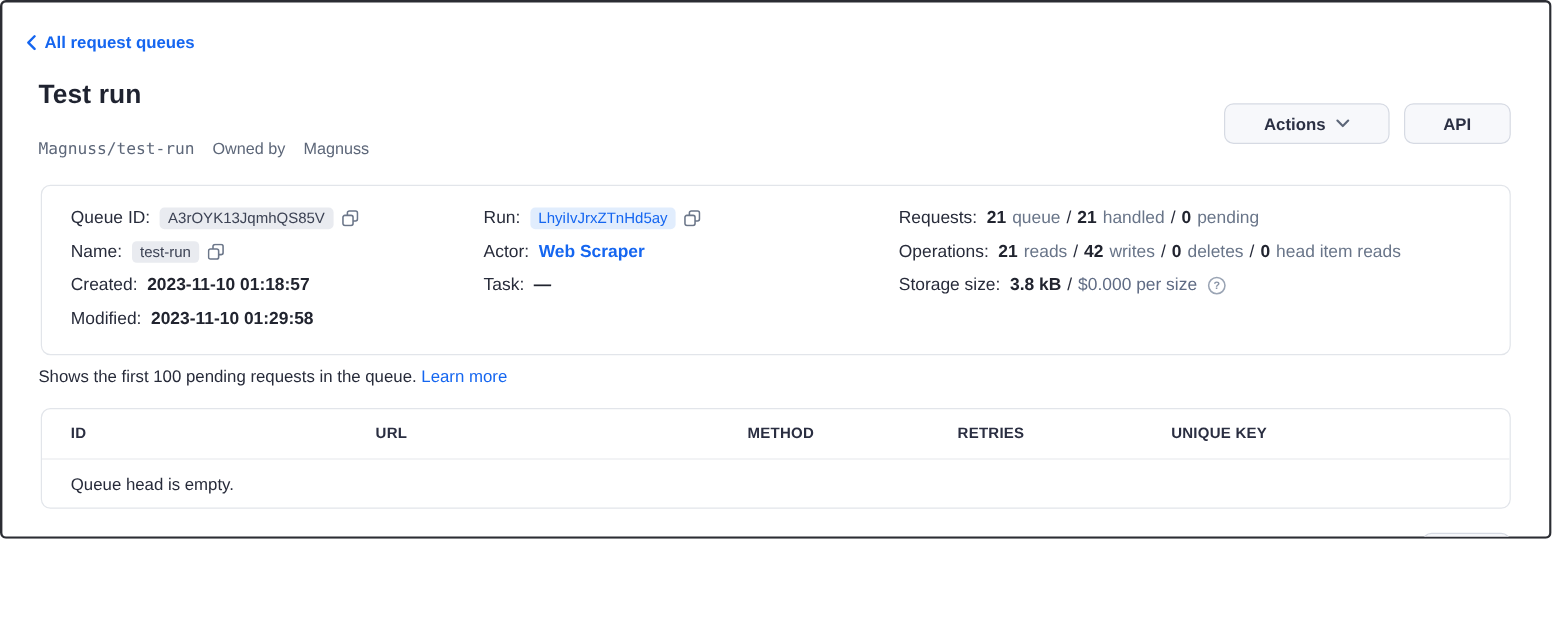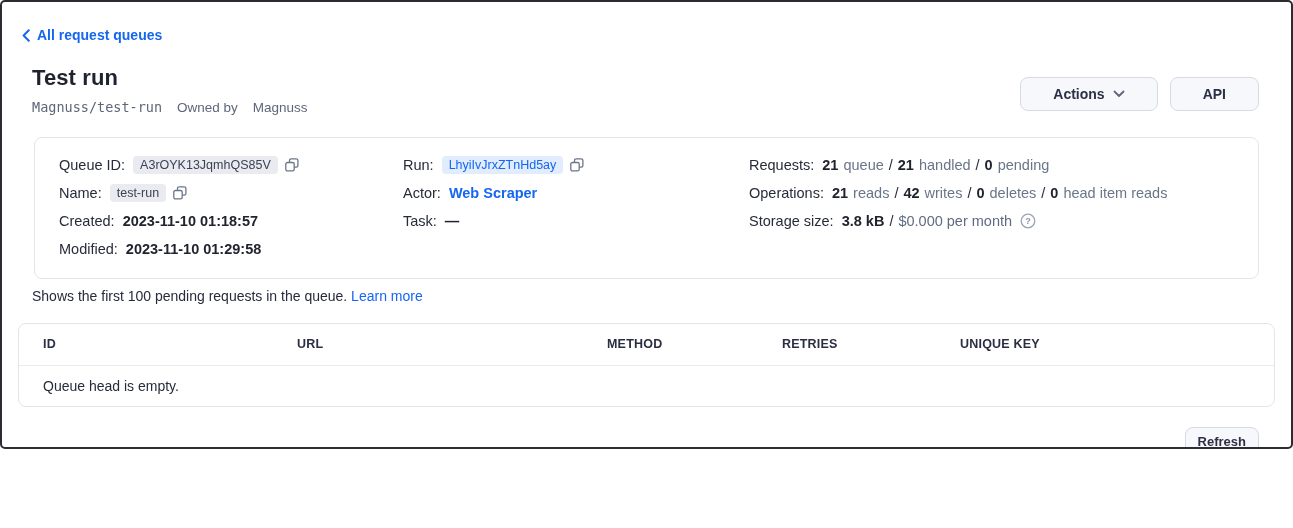--- a/index.html
+++ b/index.html
@@ -40,21 +40,21 @@
   h1.page-title {
     font-size: 22px;
     font-weight: 700;
     color: #1f2330;
     letter-spacing: .1px;
   }
   .subtitle {
     display: flex;
     align-items: baseline;
     gap: 15px;
-    margin-top: 8px;
+    margin-top: 24px;
     color: #5d6779;
     font-size: 13.5px;
   }
   .subtitle .mono-path {
     font-family: "DejaVu Sans Mono", "Liberation Mono", monospace;
     font-size: 13.5px;
     color: #5d6779;
   }
   .header-actions { display: flex; gap: 12px; margin-top: 8px; }
   .btn {
@@ -137,21 +137,21 @@
     font-weight: 700;
     color: #1f2330;
   }
   .section-desc {
     margin: 9px 32px 0 30px;
     font-size: 14px;
     color: #272b3a;
   }
   
   .table-card {
-    margin: 19px 16px 0;
+    margin: 19px 32px 0;
     border: 1px solid #e2e5ea;
     border-radius: 8px;
     overflow: hidden;
     background: #fff;
   }
   .thead {
     display: grid;
     grid-template-columns: 254px 310px 175px 178px 1fr;
     padding: 0 24px;
     height: 42px;
@@ -291,21 +291,21 @@
         <span class="num">0</span>
         <span class="unit unit-gap">deletes</span>
         <span class="sep">/</span>
         <span class="num">0</span>
         <span class="unit unit-gap">head item reads</span>
       </div>
       <div class="info-row">
         <span class="lbl">Storage size:</span>
         <span class="num first-num">3.8 kB</span>
         <span class="sep">/</span>
-        <span class="cost">$0.000 per month</span>
+        <span class="cost">$0.000 per size</span>
         <button class="help-btn">
           <svg width="16" height="16" viewBox="0 0 16 16">
             <circle cx="8" cy="8" r="6.8" fill="none" stroke="#9aa4b4" stroke-width="1.3"></circle>
             <text x="8" y="11.2" text-anchor="middle" font-family="Liberation Sans, sans-serif" font-size="9" font-weight="700" fill="#8a94a6">?</text>
           </svg>
         </button>
       </div>
     </div>
   </div>
 

